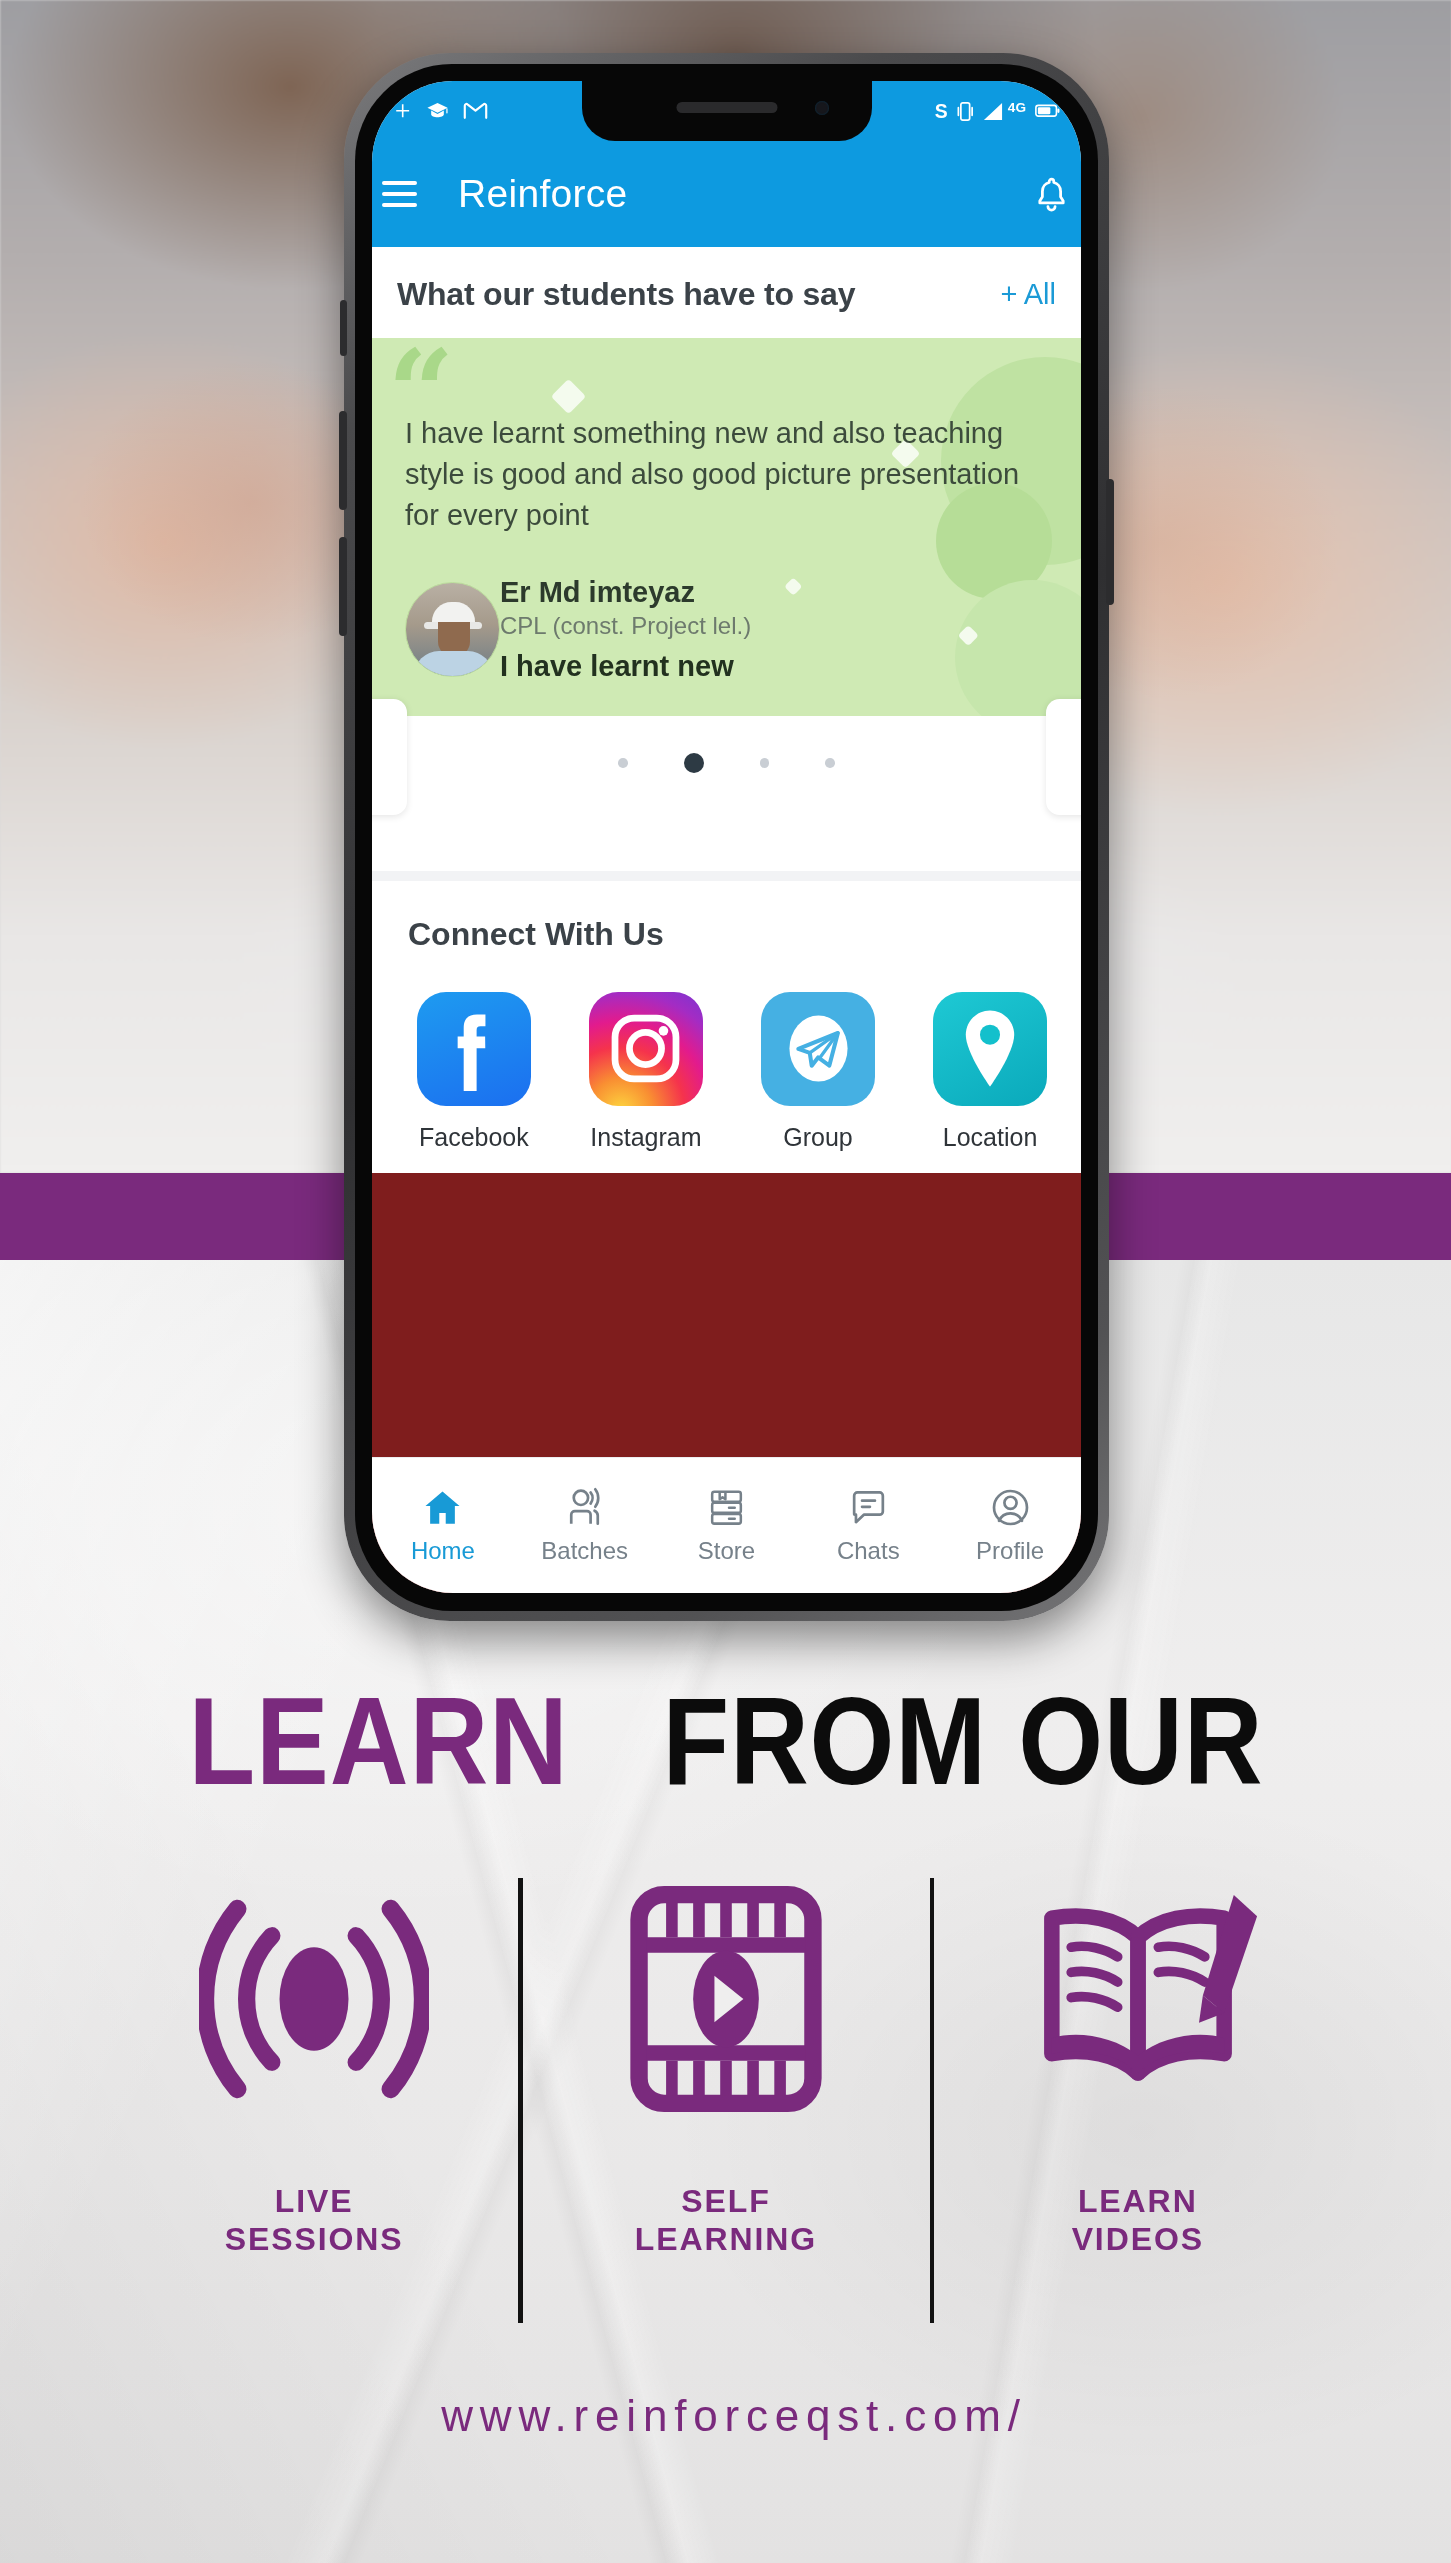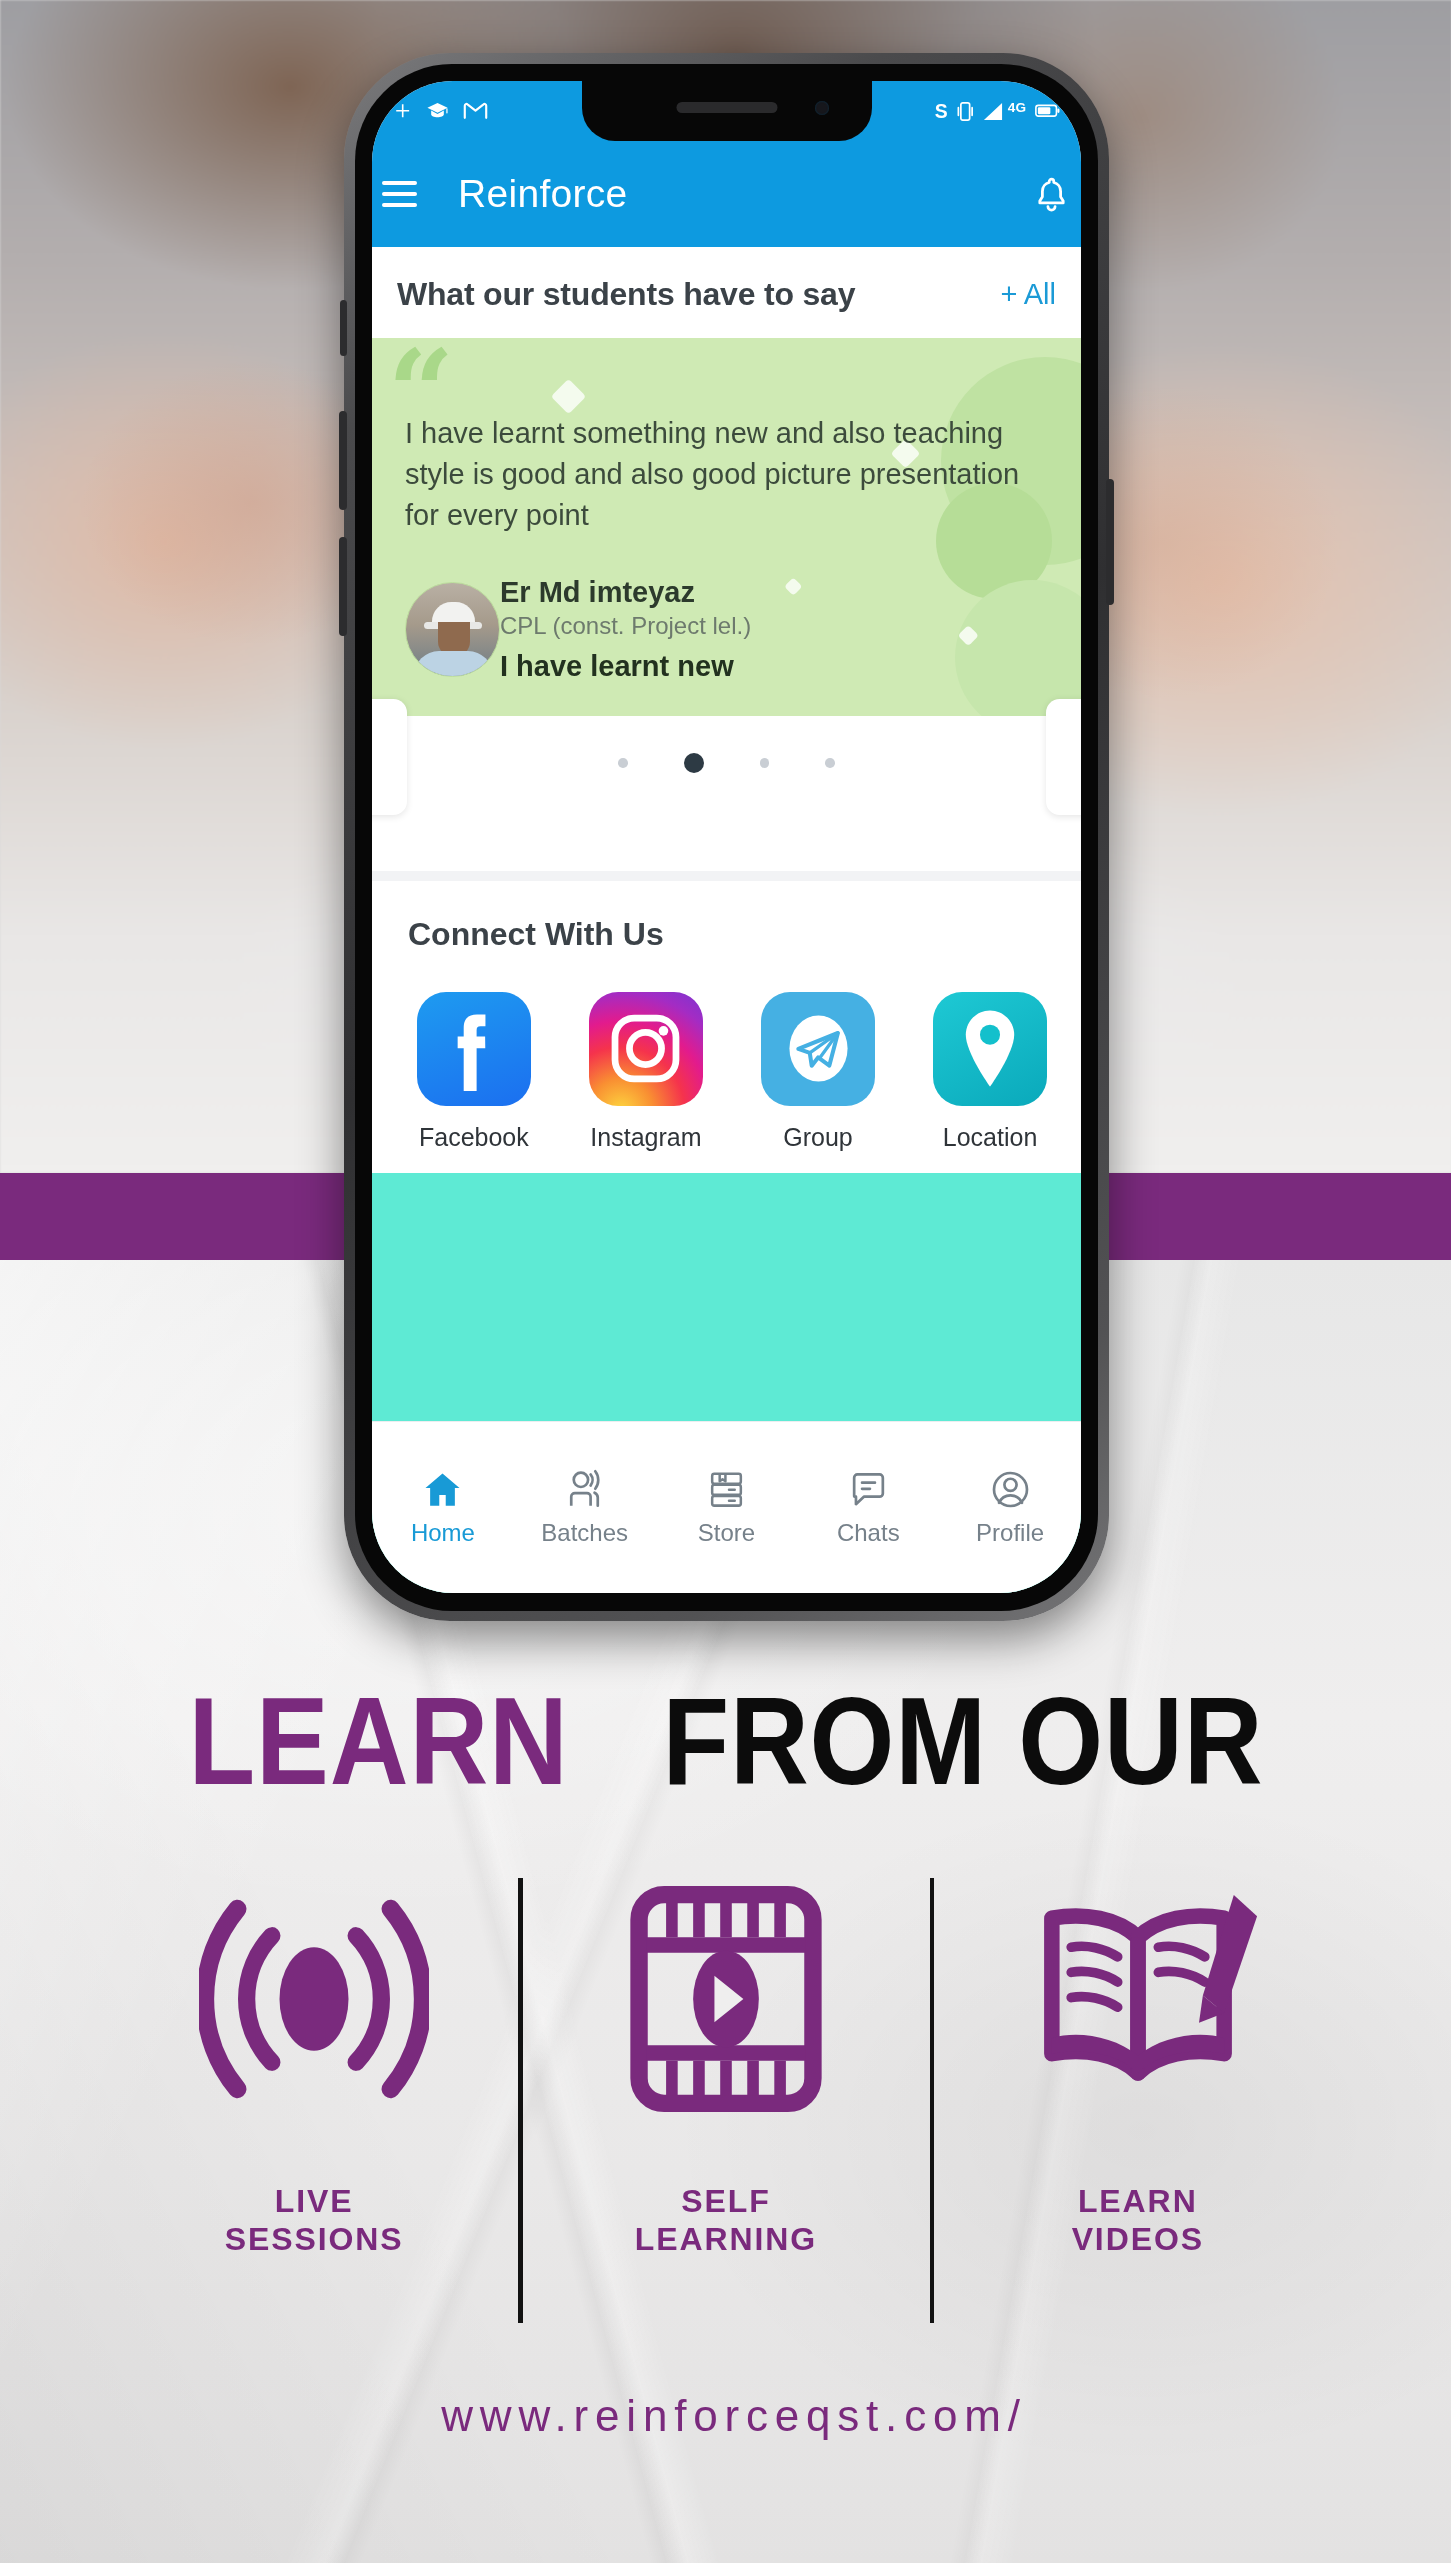--- a/index.html
+++ b/index.html
@@ -117,21 +117,21 @@
   #menu-icon span{ display:block; height:3.9px; background:#fff; border-radius:1.9px; }
   #app-title{
     color:#fff; font-size:39px; font-weight:400; margin-left:41px;
     letter-spacing:0.3px;
   }
   #bell-icon{ margin-left:auto; }
 
   
   #screen-content{
     position:absolute; left:0; top:166px; width:100%; bottom:0;
-    background:#5eead4; overflow:hidden;
+    background:#7f1d1d; overflow:hidden;
   }
   .thin-sep{ height:9.7px; background:#f2f3f5; }
 
   #testimonial-head{
     display:flex; align-items:center; justify-content:space-between;
     padding:29px 25px 25px 25px; background:#fff;
   }
   #testimonial-title{
     font-size:32px; font-weight:700; color:#3b4248; letter-spacing:-0.2px;
   }
@@ -224,21 +224,21 @@
   }
   .social-label{ font-size:25px; color:#2f3439; margin-top:17.4px; }
   #tile-fb{ background:linear-gradient(160deg,#1e9bf0,#1b6ff0); }
   #tile-ig{ background:
       radial-gradient(circle at 28% 104%, #fdd63f 0%, #f98f32 22%, #f5334c 44%, #e21b8d 62%, #a32cc4 82%, #7a35d1 100%); }
   #tile-tg{ background:#45b0e3; }
   #tile-loc{ background:linear-gradient(150deg,#1ec9d4,#0aa9bb); }
 
   
   #bottom-nav{
-    position:absolute; left:0; bottom:0; width:100%; height:172px;
+    position:absolute; left:0; bottom:0; width:100%; height:136px;
     background:#fff; border-top:1.9px solid #eceef0;
     display:flex; align-items:center;
   }
   .nav-item{
     flex:1; display:flex; flex-direction:column; align-items:center;
     gap:8.7px; color:#76818a;
   }
   .nav-item.active{ color:#189ad6; }
   .nav-label{ font-size:24px; }
 

